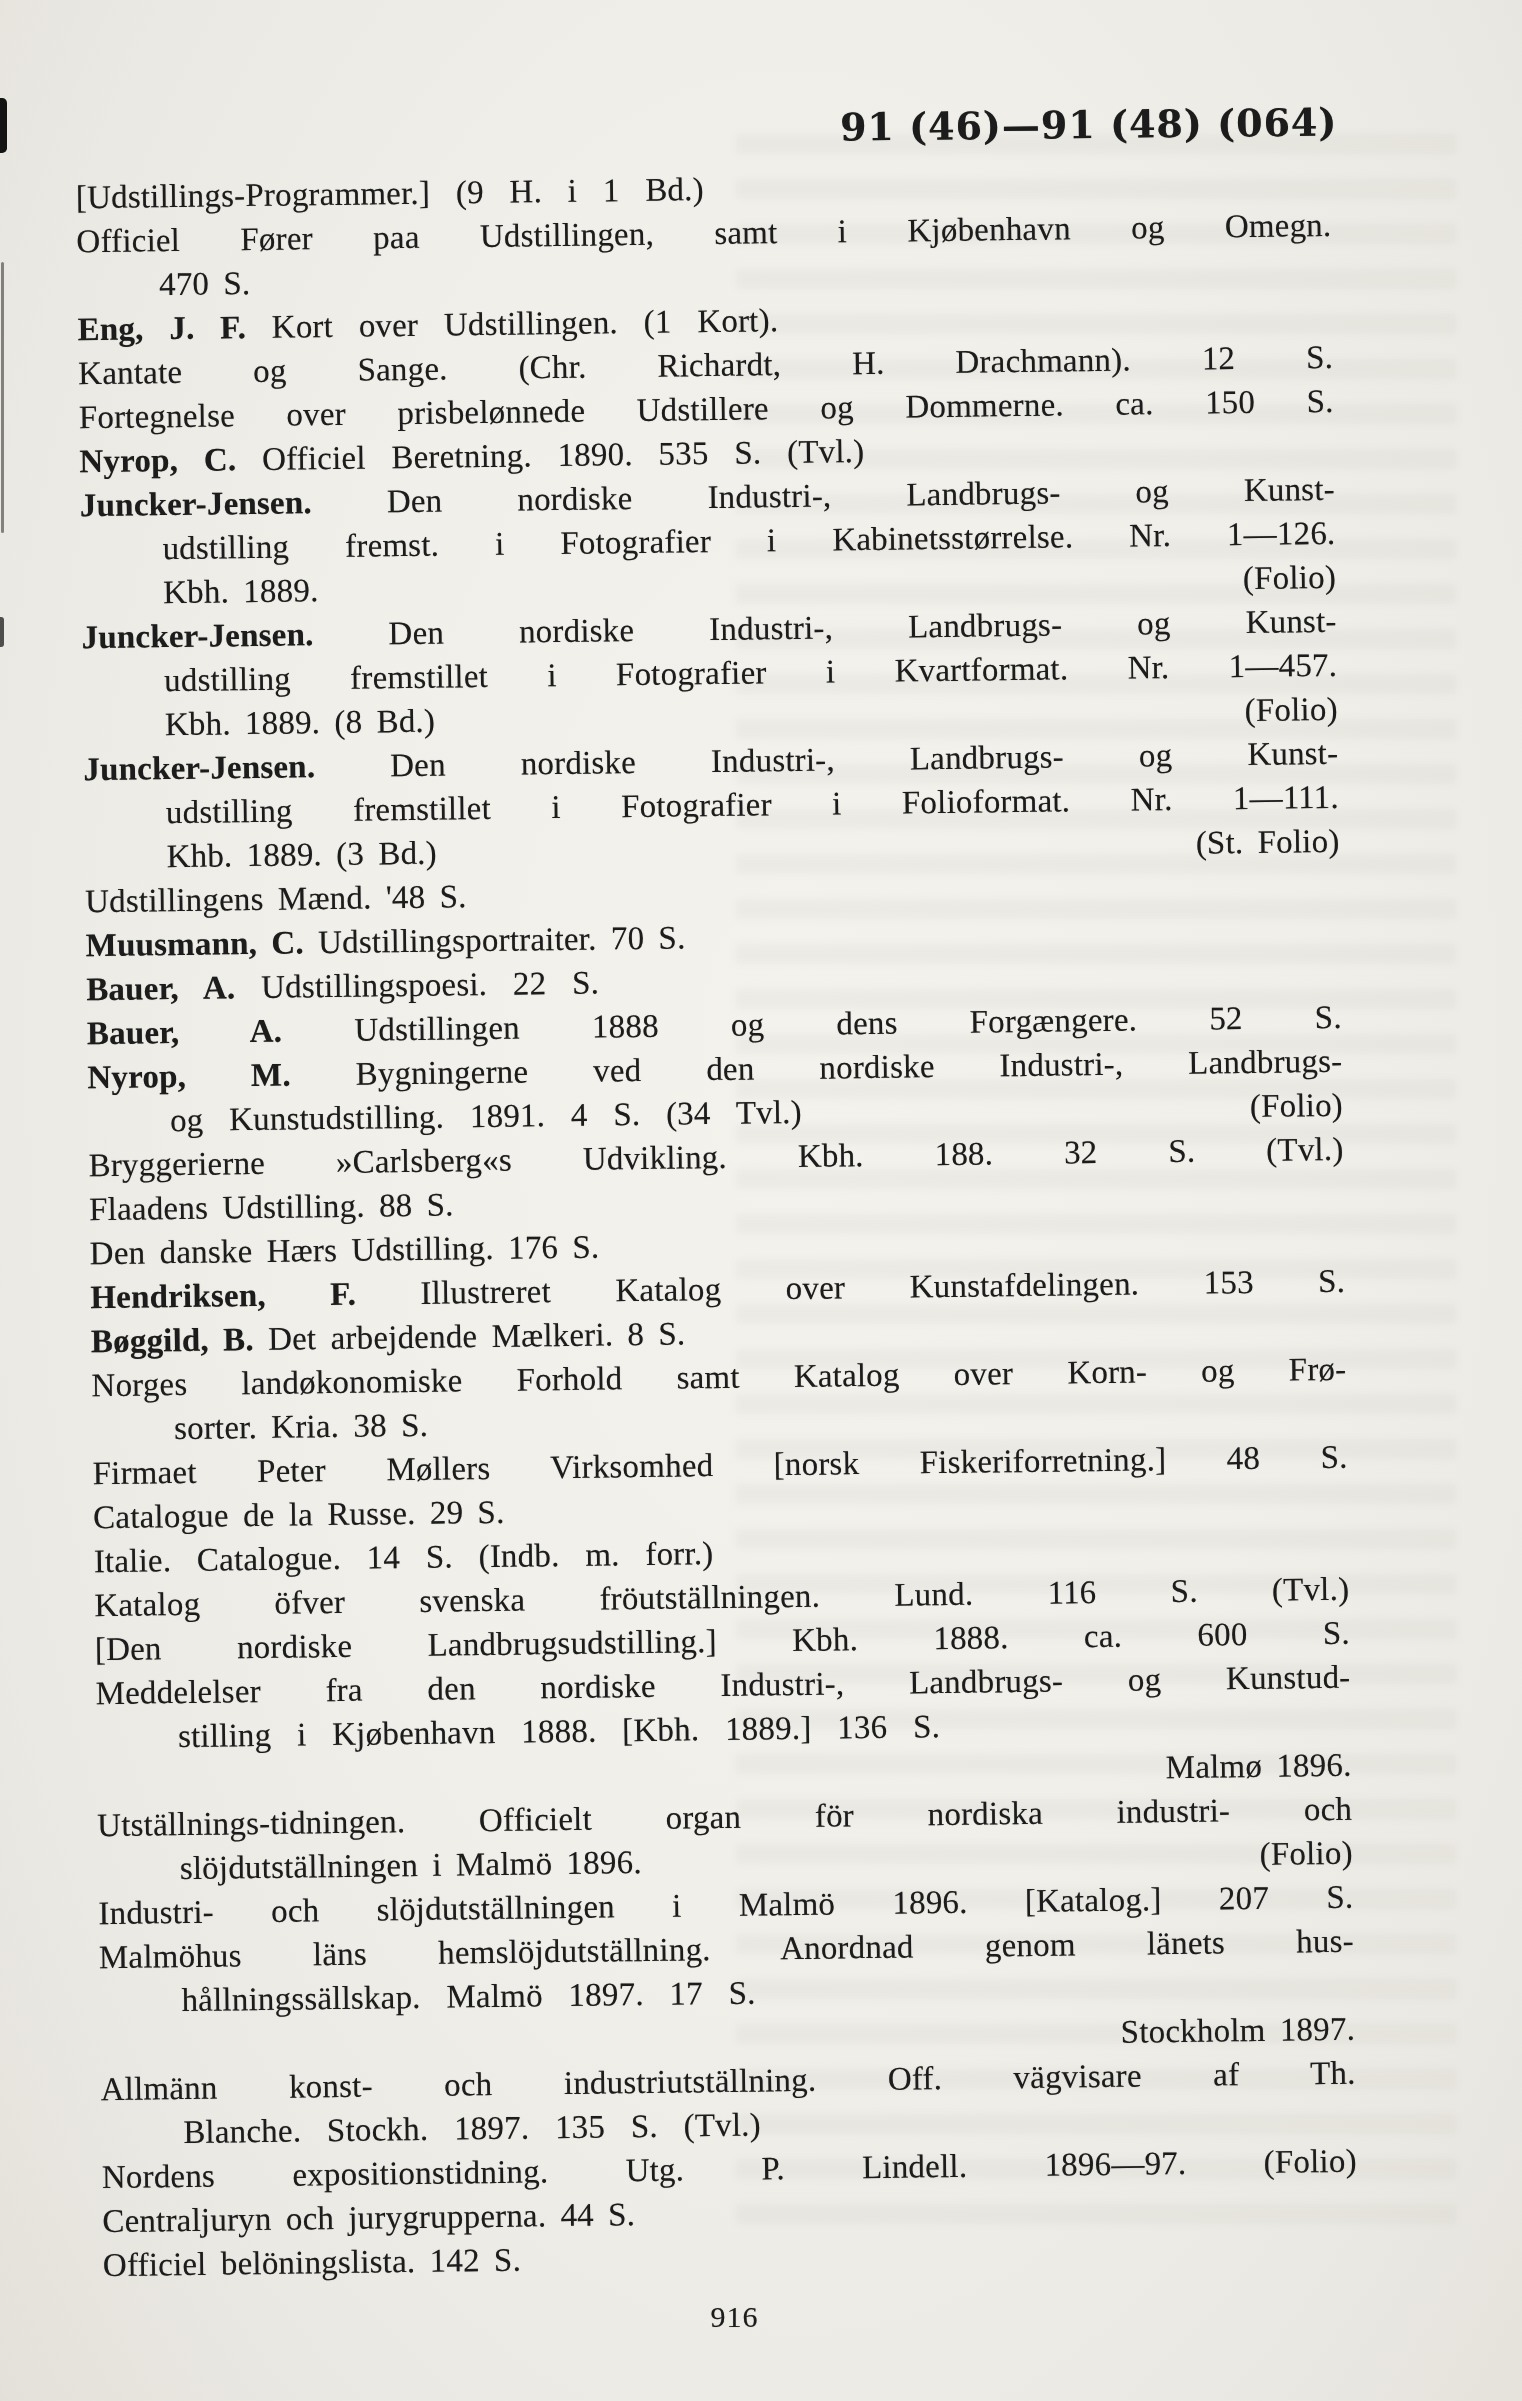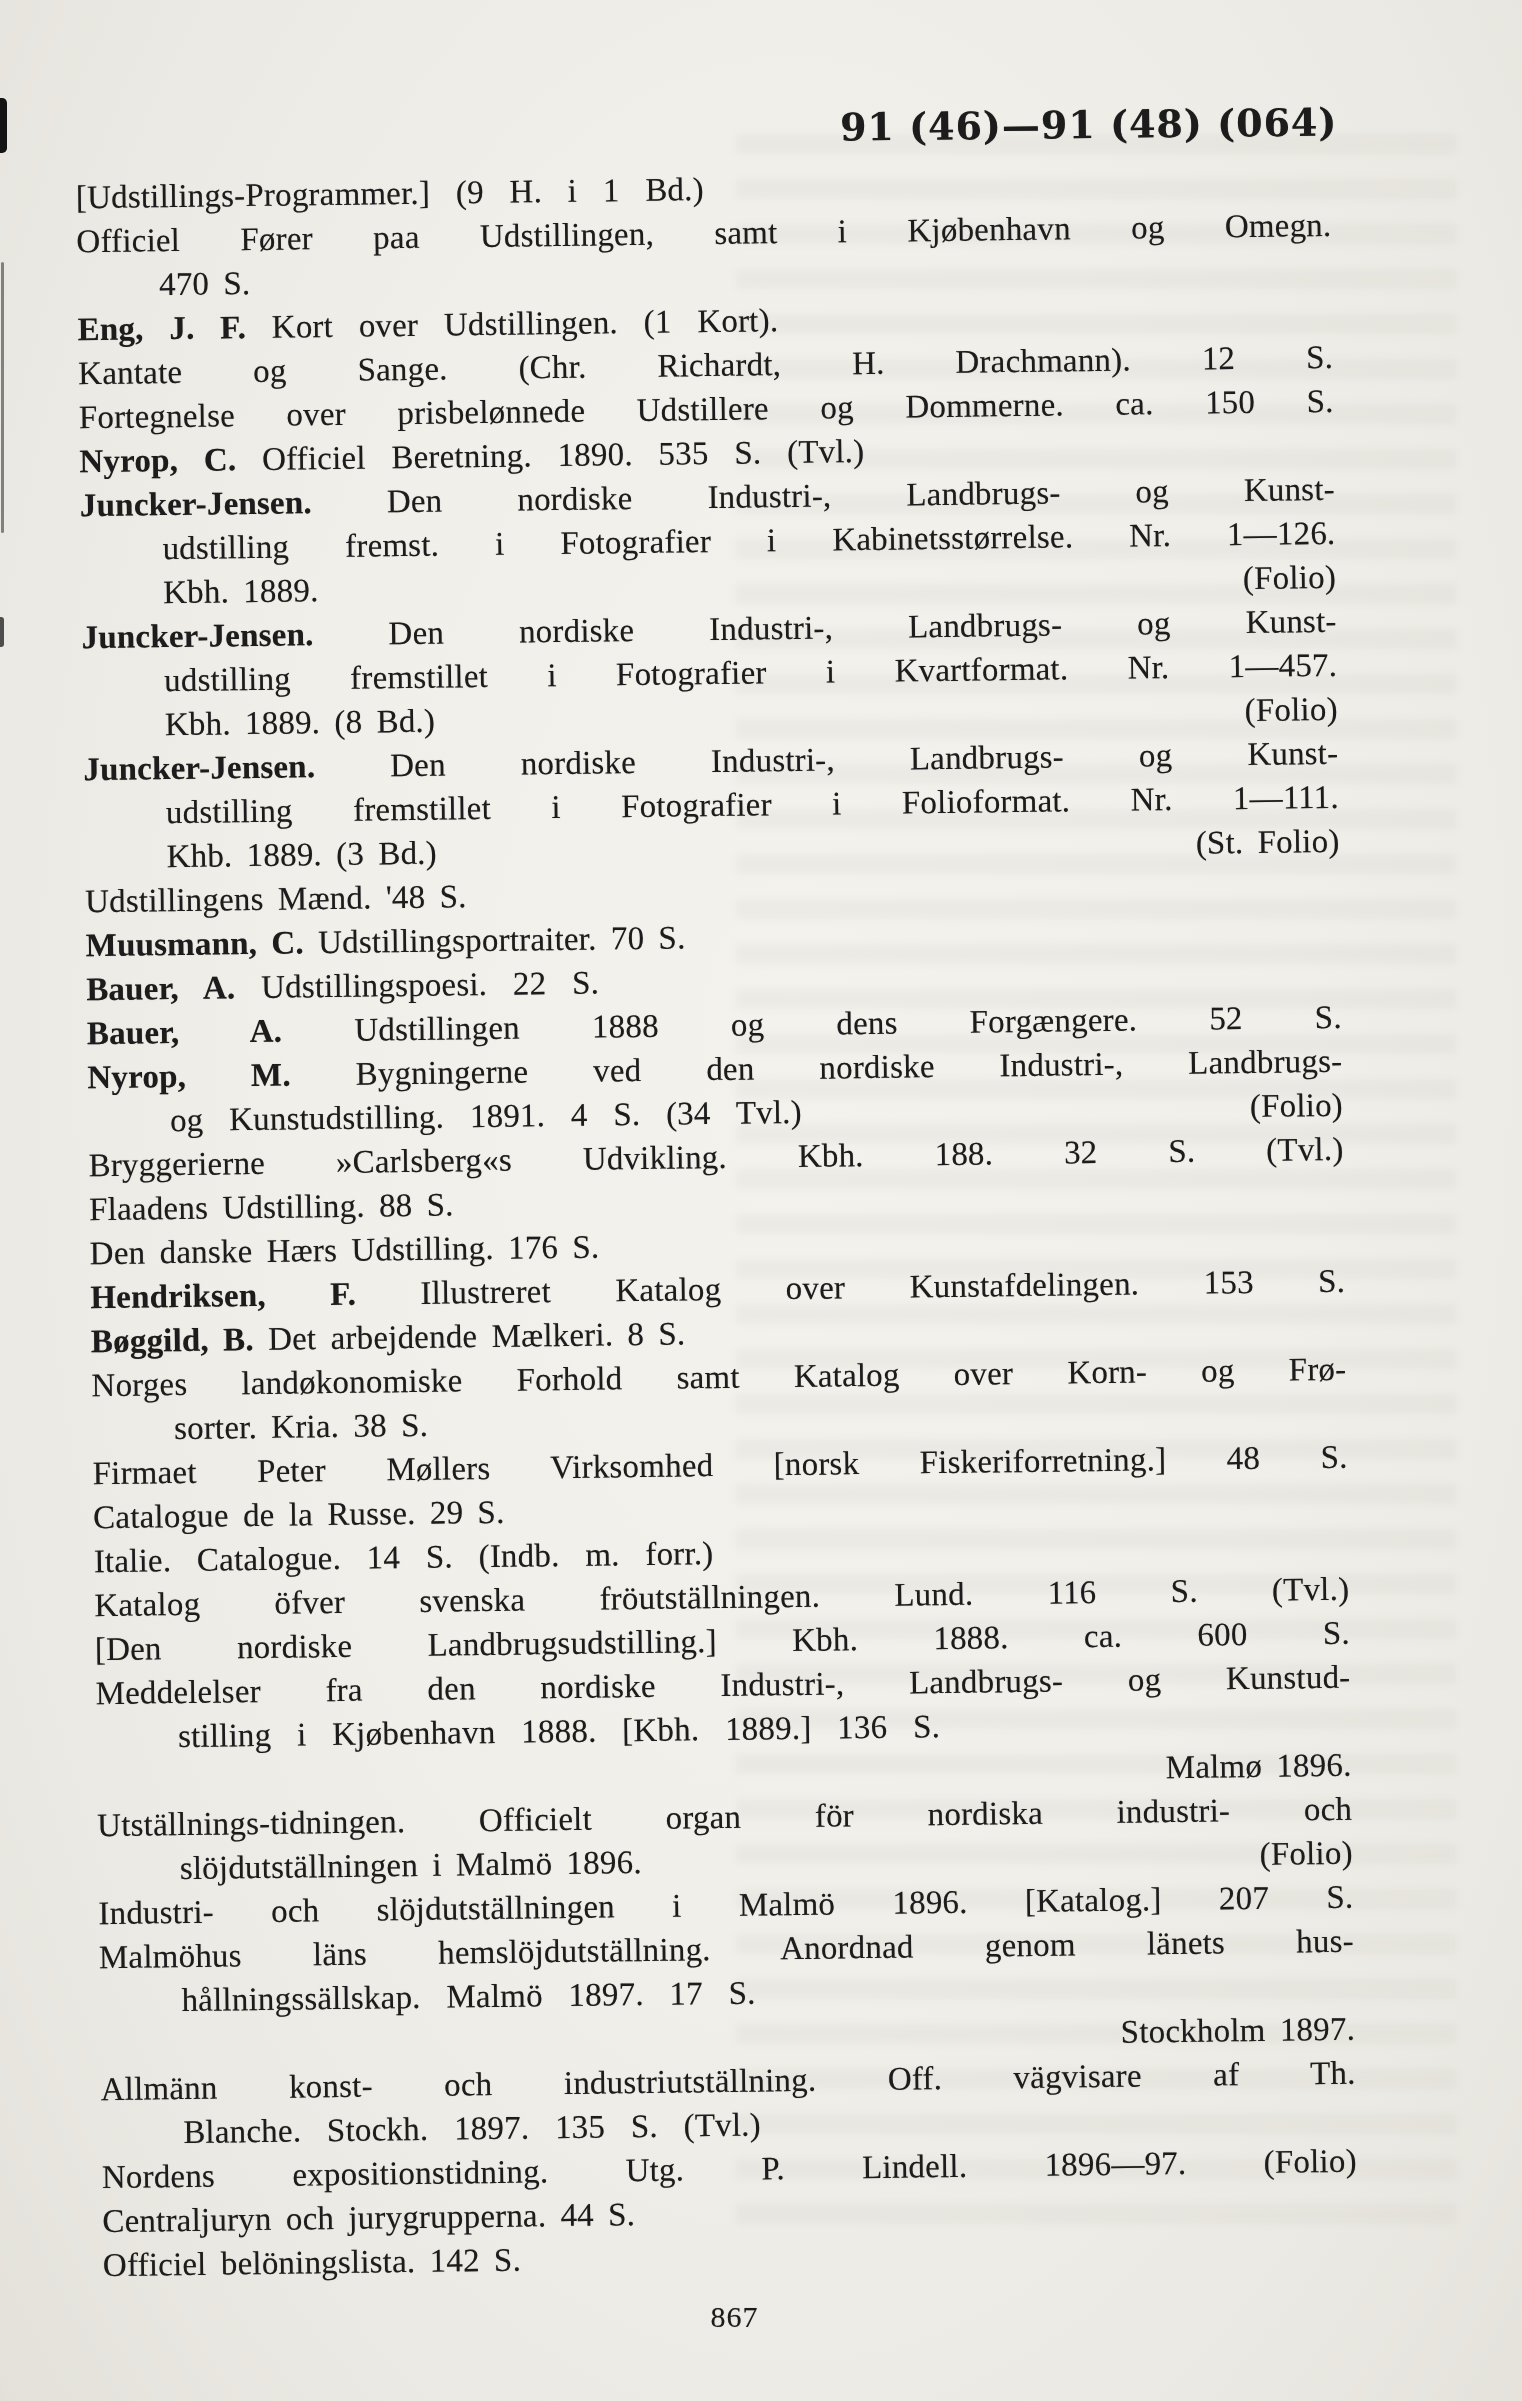--- a/index.html
+++ b/index.html
@@ -176,14 +176,14 @@
     <div class="line just"><span><span>Malmöhus läns hemslöjdutställning. Anordnad genom länets hus-</span></span></div>
     <div class="line ind w1"><span><span>hållningssällskap. Malmö 1897. 17 S.</span></span></div>
     <div class="line ar"><span><span>Stockholm 1897.</span></span></div>
     <div class="line just"><span><span>Allmänn konst- och industriutställning. Off. vägvisare af Th.</span></span></div>
     <div class="line ind w1"><span><span>Blanche. Stockh. 1897. 135 S. (Tvl.)</span></span></div>
     <div class="line just"><span><span>Nordens expositionstidning. Utg. P. Lindell. 1896—97. (Folio)</span></span></div>
     <div class="line"><span><span>Centraljuryn och jurygrupperna. 44 S.</span></span></div>
     <div class="line"><span><span>Officiel belöningslista. 142 S.</span></span></div>
   </div>
 
-<div class="page-number">867</div>
+<div class="page-number">916</div>
 
 
 </body></html>

